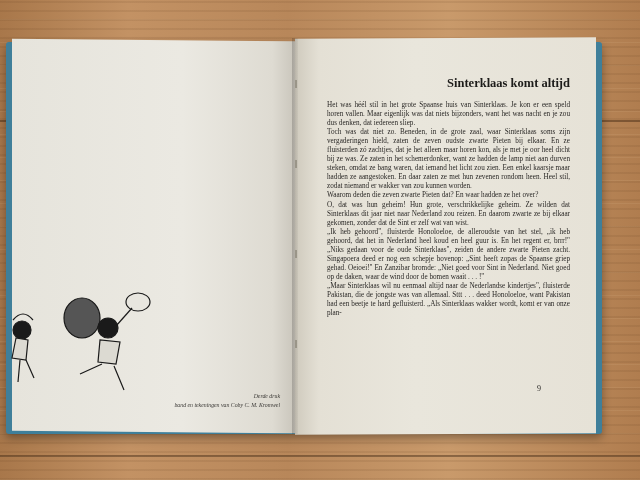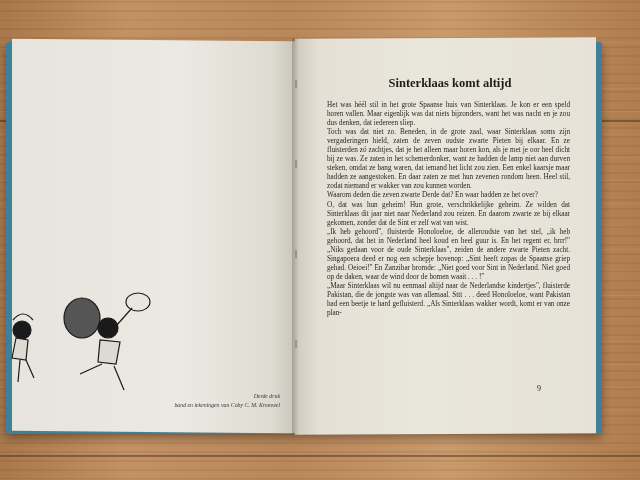--- a/index.html
+++ b/index.html
@@ -28,21 +28,21 @@
     position:absolute; left:295px; top:38px; width:301px; height:396px;
     background: linear-gradient(90deg, #cfcabd 0%, #e4e0d5 8%, #e9e6dc 40%, #e6e2d7 100%);
     transform: skewY(-0.3deg);
   }
   .spine {
     position:absolute; left:292px; top:38px; width:6px; height:396px;
     background: linear-gradient(90deg, rgba(0,0,0,0.18), rgba(0,0,0,0.04));
   }
   .stitch { position:absolute; left:295px; width:2px; height:8px; background:#9a9588; }
   .title {
-    position:absolute; left:330px; top:76px; width:240px; text-align:center;
+    position:absolute; left:330px; top:76px; width:240px; text-align:right;
     font-weight:bold; font-size:12.5px; color:#1d1c1a;
   }
   .body-text {
     position:absolute; left:327px; top:101px; width:243px;
     font-size:7.2px; line-height:9.05px; color:#2a2826; text-align:justify;
   }
   .body-text p { margin:0; }
   .page-number { position:absolute; left:537px; top:384px; font-size:8px; color:#2a2826; }
   .credit {
     position:absolute; left:110px; top:392px; width:170px; text-align:right;
@@ -84,19 +84,19 @@
 <div class="credit">
   <div>Derde druk</div>
   <div>band en tekeningen van Coby C. M. Kromwel</div>
 </div>
 
 <div class="title">Sinterklaas komt altijd</div>
 
 <div class="body-text">
   <p>Het was héél stil in het grote Spaanse huis van Sinterklaas. Je kon er een speld horen vallen. Maar eigenlijk was dat niets bijzonders, want het was nacht en je zou dus denken, dat iedereen sliep.</p>
   <p>Toch was dat niet zo. Beneden, in de grote zaal, waar Sinterklaas soms zijn vergaderingen hield, zaten de zeven oudste zwarte Pieten bij elkaar. En ze fluisterden zó zachtjes, dat je het alleen maar horen kon, als je met je oor heel dicht bij ze was. Ze zaten in het schemerdonker, want ze hadden de lamp niet aan durven steken, omdat ze bang waren, dat iemand het licht zou zien. Een enkel kaarsje maar hadden ze aangestoken. En daar zaten ze met hun zevenen rondom heen. Heel stil, zodat niemand er wakker van zou kunnen worden.</p>
-  <p>Waarom deden die zeven zwarte Derde dat? En waar hadden ze het over?</p>
+  <p>Waarom deden die zeven zwarte Pieten dat? En waar hadden ze het over?</p>
   <p>O, dat was hun geheim! Hun grote, verschrikkelijke geheim. Ze wilden dat Sinterklaas dit jaar niet naar Nederland zou reizen. En daarom zwarte ze bij elkaar gekomen, zonder dat de Sint er zelf wat van wist.</p>
   <p>„Ik heb gehoord", fluisterde Honoloeloe, de alleroudste van het stel, „ik heb gehoord, dat het in Nederland heel koud en heel guur is. En het regent er, brrr!" „Niks gedaan voor de oude Sinterklaas", zeiden de andere zwarte Pieten zacht. Singapoera deed er nog een schepje bovenop: „Sint heeft zopas de Spaanse griep gehad. Oeioei!" En Zanzibar bromde: „Niet goed voor Sint in Nederland. Niet goed op de daken, waar de wind door de bomen waait . . . !"</p>
   <p>„Maar Sinterklaas wil nu eenmaal altijd naar de Nederlandse kindertjes", fluisterde Pakistan, die de jongste was van allemaal. Sttt . . . deed Honoloeloe, want Pakistan had een beetje te hard gefluisterd. „Als Sinterklaas wakker wordt, komt er van onze plan-</p>
 </div>
 
 <div class="page-number">9</div>
 
 </body></html>

